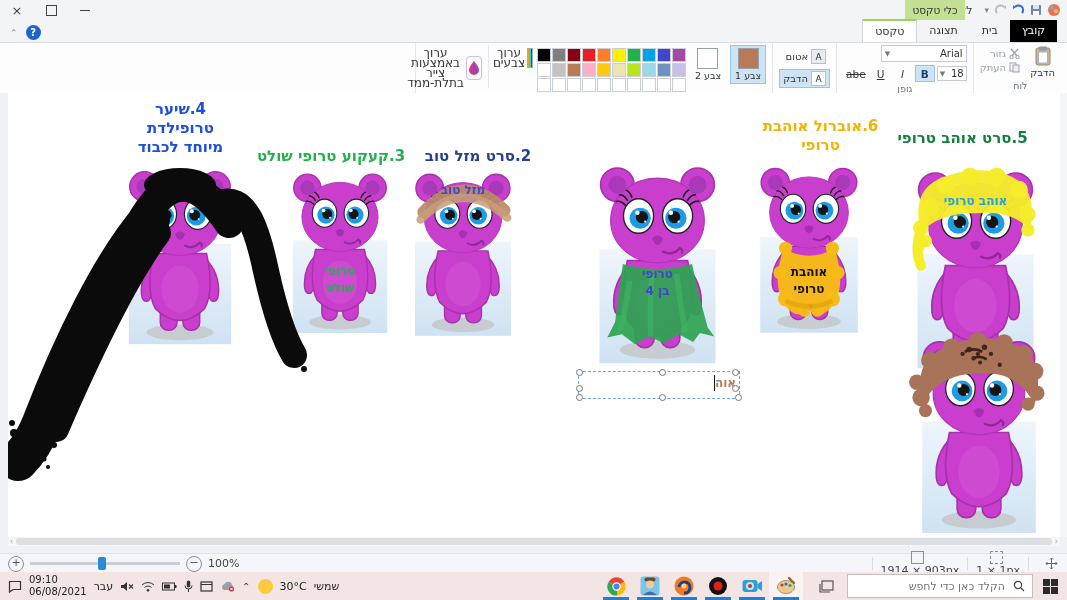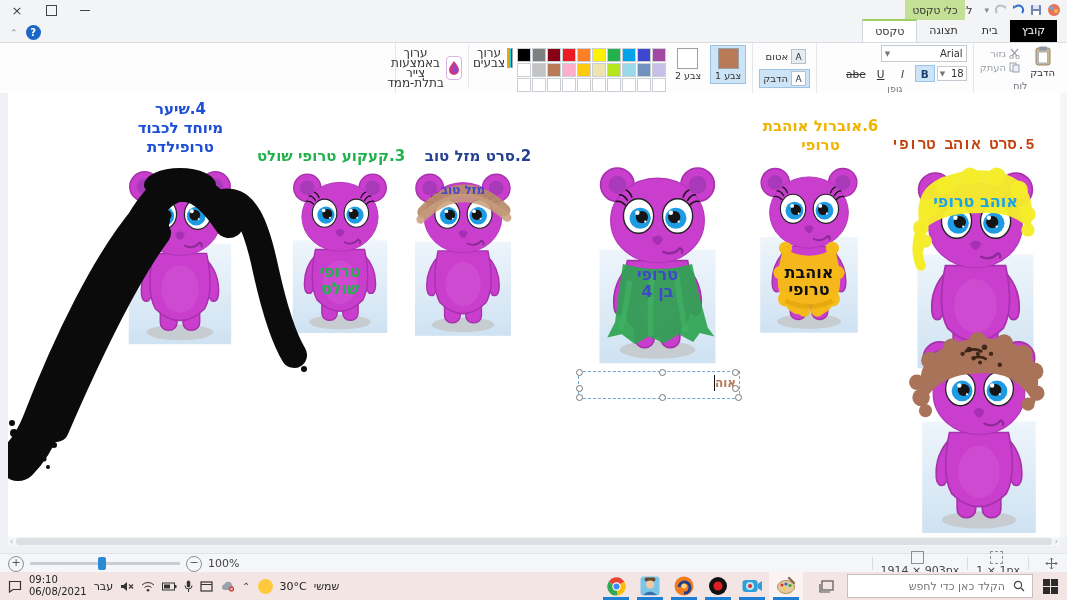--- a/index.html
+++ b/index.html
@@ -63,21 +63,21 @@
     background:linear-gradient(90deg,#f00,#ff0,#0f0,#0ff,#00f,#f0f);}
   .p3d{width:22px;height:22px;border:1px solid #d3b7e6;border-radius:4px;background:#fff;
     display:flex;align-items:center;justify-content:center;}
   
   .workspace{position:absolute;top:93px;right:0;left:0;height:460px;background:#f0f1f4;}
   .canvas{position:absolute;top:0;left:8px;right:7px;height:444px;background:#fff;overflow:hidden;}
   .char{position:absolute;}
   .char svg{position:absolute;inset:0;}
   .char-label{position:absolute;text-align:center;font-weight:bold;font-size:15px;line-height:19px;}
   .body-text{position:absolute;left:0;right:0;text-align:center;font-weight:bold;
-    font-size:16px;line-height:17px;pointer-events:none;}
+    font-size:12px;line-height:17px;pointer-events:none;}
   #hairlayer{position:absolute;top:0;left:0;pointer-events:none;}
   .textbox{position:absolute;border:1px dashed #6ea6d8;background:transparent;}
   .textbox .txt{position:absolute;right:3px;top:3px;font-size:12px;font-weight:bold;}
   .caret{display:inline-block;width:1px;height:16px;background:#111;vertical-align:middle;margin-left:1px;}
   .hnd{position:absolute;width:5px;height:5px;background:#fff;border:1px solid #777;border-radius:50%;}
   .hscroll{position:absolute;left:8px;right:7px;bottom:7px;height:9px;background:#f5f6f8;
     display:flex;align-items:center;justify-content:space-between;color:#9aa;font-size:8px;padding:0 2px;}
   .hthumb{height:7px;background:#dcdfe3;border-radius:3px;flex:1;margin:0 3px;}
   .vscroll{position:absolute;right:0;top:0;width:7px;height:444px;background:#f5f6f8;}
   
@@ -207,21 +207,21 @@
             <span class="car">▼</span>
         </div>
         <div class="fmtrow">
           <div class="sizebox">
             <span>18</span>
               <span class="car">▼</span>
           </div>
           <div class="fbtn on" style="font-weight:bold;color:#1b3f6e;">B</div>
           <div class="fbtn" style="font-style:italic;">I</div>
           <div class="fbtn" style="text-decoration:underline;">U</div>
-          <div class="fbtn" style="text-decoration:line-through;margin-left:20px;">abe</div>
+          <div class="fbtn" style="text-decoration:line-through;">abe</div>
         </div>
       </div>
       <div class="glabel">גופן</div>
     </div>
 
     <div class="group">
       <div class="fontcol" style="padding-top:2px;">
         <div class="bgbtn">
           <span class="aicon">A</span>
           <span>אטום</span>
@@ -444,22 +444,22 @@
             <circle cx="84" cy="57" r="1" fill="#fff"></circle>
             <path d="M36 42 q-4 -4 -8 -3 M38 38 q-3 -5 -7 -5 M42 35 q-2 -5 -5 -6" stroke="#111" stroke-width="1.4" fill="none" stroke-linecap="round"></path>
             <path d="M94 42 q4 -4 8 -3 M92 38 q3 -5 7 -5 M88 35 q2 -5 5 -6" stroke="#111" stroke-width="1.4" fill="none" stroke-linecap="round"></path>
             <path d="M60 72 q5 -5 10 0 q-2 6 -5 6 q-3 0 -5 -6 Z" fill="#a62fb4"></path>
             <path d="M70 84 q8 4 15 -3" stroke="#8d2a99" stroke-width="2" fill="none" stroke-linecap="round"></path>
             <path d="M85 81 q3 1 2 4" stroke="#8d2a99" stroke-width="2" fill="none" stroke-linecap="round"></path>
           </svg>
         </div>
         <div class="char-label" style="left: 85px; top: 7px; width: 175px; color: #1d4ed8;">
           <div>4.שיער</div>
+          <div>טרופילדת</div>
           <div>מיוחד לכבוד</div>
-          <div>טרופילדת</div>
         </div>
         <div class="char" style="left: 895px; top: 70px; width: 145px; height: 190px;">
           <svg viewBox="0 0 130 190" preserveAspectRatio="none">
             <rect x="13" y="82" width="104" height="102" fill="url(#g_card)"></rect>
             <ellipse cx="65" cy="172" rx="34" ry="8" fill="#c7ccd1"></ellipse>
             <rect x="45" y="134" width="17" height="36" rx="8" fill="#c93ecd" stroke="#a631ab" stroke-width="1.5"></rect>
             <rect x="68" y="134" width="17" height="36" rx="8" fill="#c93ecd" stroke="#a631ab" stroke-width="1.5"></rect>
             <path d="M40 96 Q24 112 26 134 Q27 142 33 140 Q42 128 46 108 Z" fill="#c93ecd" stroke="#a631ab" stroke-width="1.5"></path>
             <path d="M90 96 Q106 112 104 134 Q103 142 97 140 Q88 128 84 108 Z" fill="#c93ecd" stroke="#a631ab" stroke-width="1.5"></path>
             <path d="M38 92 Q30 130 40 148 Q52 160 65 160 Q78 160 90 148 Q100 130 92 92 Z" fill="#c93ecd" stroke="#a631ab" stroke-width="1.5"></path>
@@ -492,21 +492,21 @@
             <circle cx="84" cy="12" r="8" fill="#f5ec2a" opacity="0.96"></circle>
             <circle cx="104" cy="24" r="8" fill="#f5ec2a" opacity="0.96"></circle>
             <circle cx="112" cy="46" r="7" fill="#f5ec2a" opacity="0.96"></circle>
             <circle cx="112" cy="60" r="6" fill="#f5ec2a" opacity="0.96"></circle>
             <circle cx="20" cy="70" r="6" fill="#f5ec2a" opacity="0.96"></circle>
             <circle cx="14" cy="76" r="5" fill="#f5ec2a" opacity="0.96"></circle>
             <path d="M16 60 Q10 78 16 92" stroke="#f5ec2a" stroke-width="9" fill="none" stroke-linecap="round"></path>
           </svg>
           <div class="body-text" style="top: 30px; color: rgb(28, 163, 232);">אוהב טרופי</div>
         </div>
-        <div class="char-label" style="left: 862px; top: 43px; width: 185px; color: #c2410c; font-family: Liberation Mono, monospace;">
+        <div class="char-label" style="left: 862px; top: 36px; width: 185px; color: #15803d;">
           <div>5.סרט אוהב טרופי</div>
         </div>
         <div class="char" style="left: 740px; top: 67px; width: 122px; height: 188px;">
           <svg viewBox="0 0 130 190" preserveAspectRatio="none">
             <rect x="13" y="82" width="104" height="102" fill="url(#g_card)"></rect>
             <ellipse cx="65" cy="172" rx="34" ry="8" fill="#c7ccd1"></ellipse>
             <rect x="45" y="134" width="17" height="36" rx="8" fill="#c93ecd" stroke="#a631ab" stroke-width="1.5"></rect>
             <rect x="68" y="134" width="17" height="36" rx="8" fill="#c93ecd" stroke="#a631ab" stroke-width="1.5"></rect>
             <path d="M40 96 Q24 112 26 134 Q27 142 33 140 Q42 128 46 108 Z" fill="#c93ecd" stroke="#a631ab" stroke-width="1.5"></path>
             <path d="M90 96 Q106 112 104 134 Q103 142 97 140 Q88 128 84 108 Z" fill="#c93ecd" stroke="#a631ab" stroke-width="1.5"></path>

